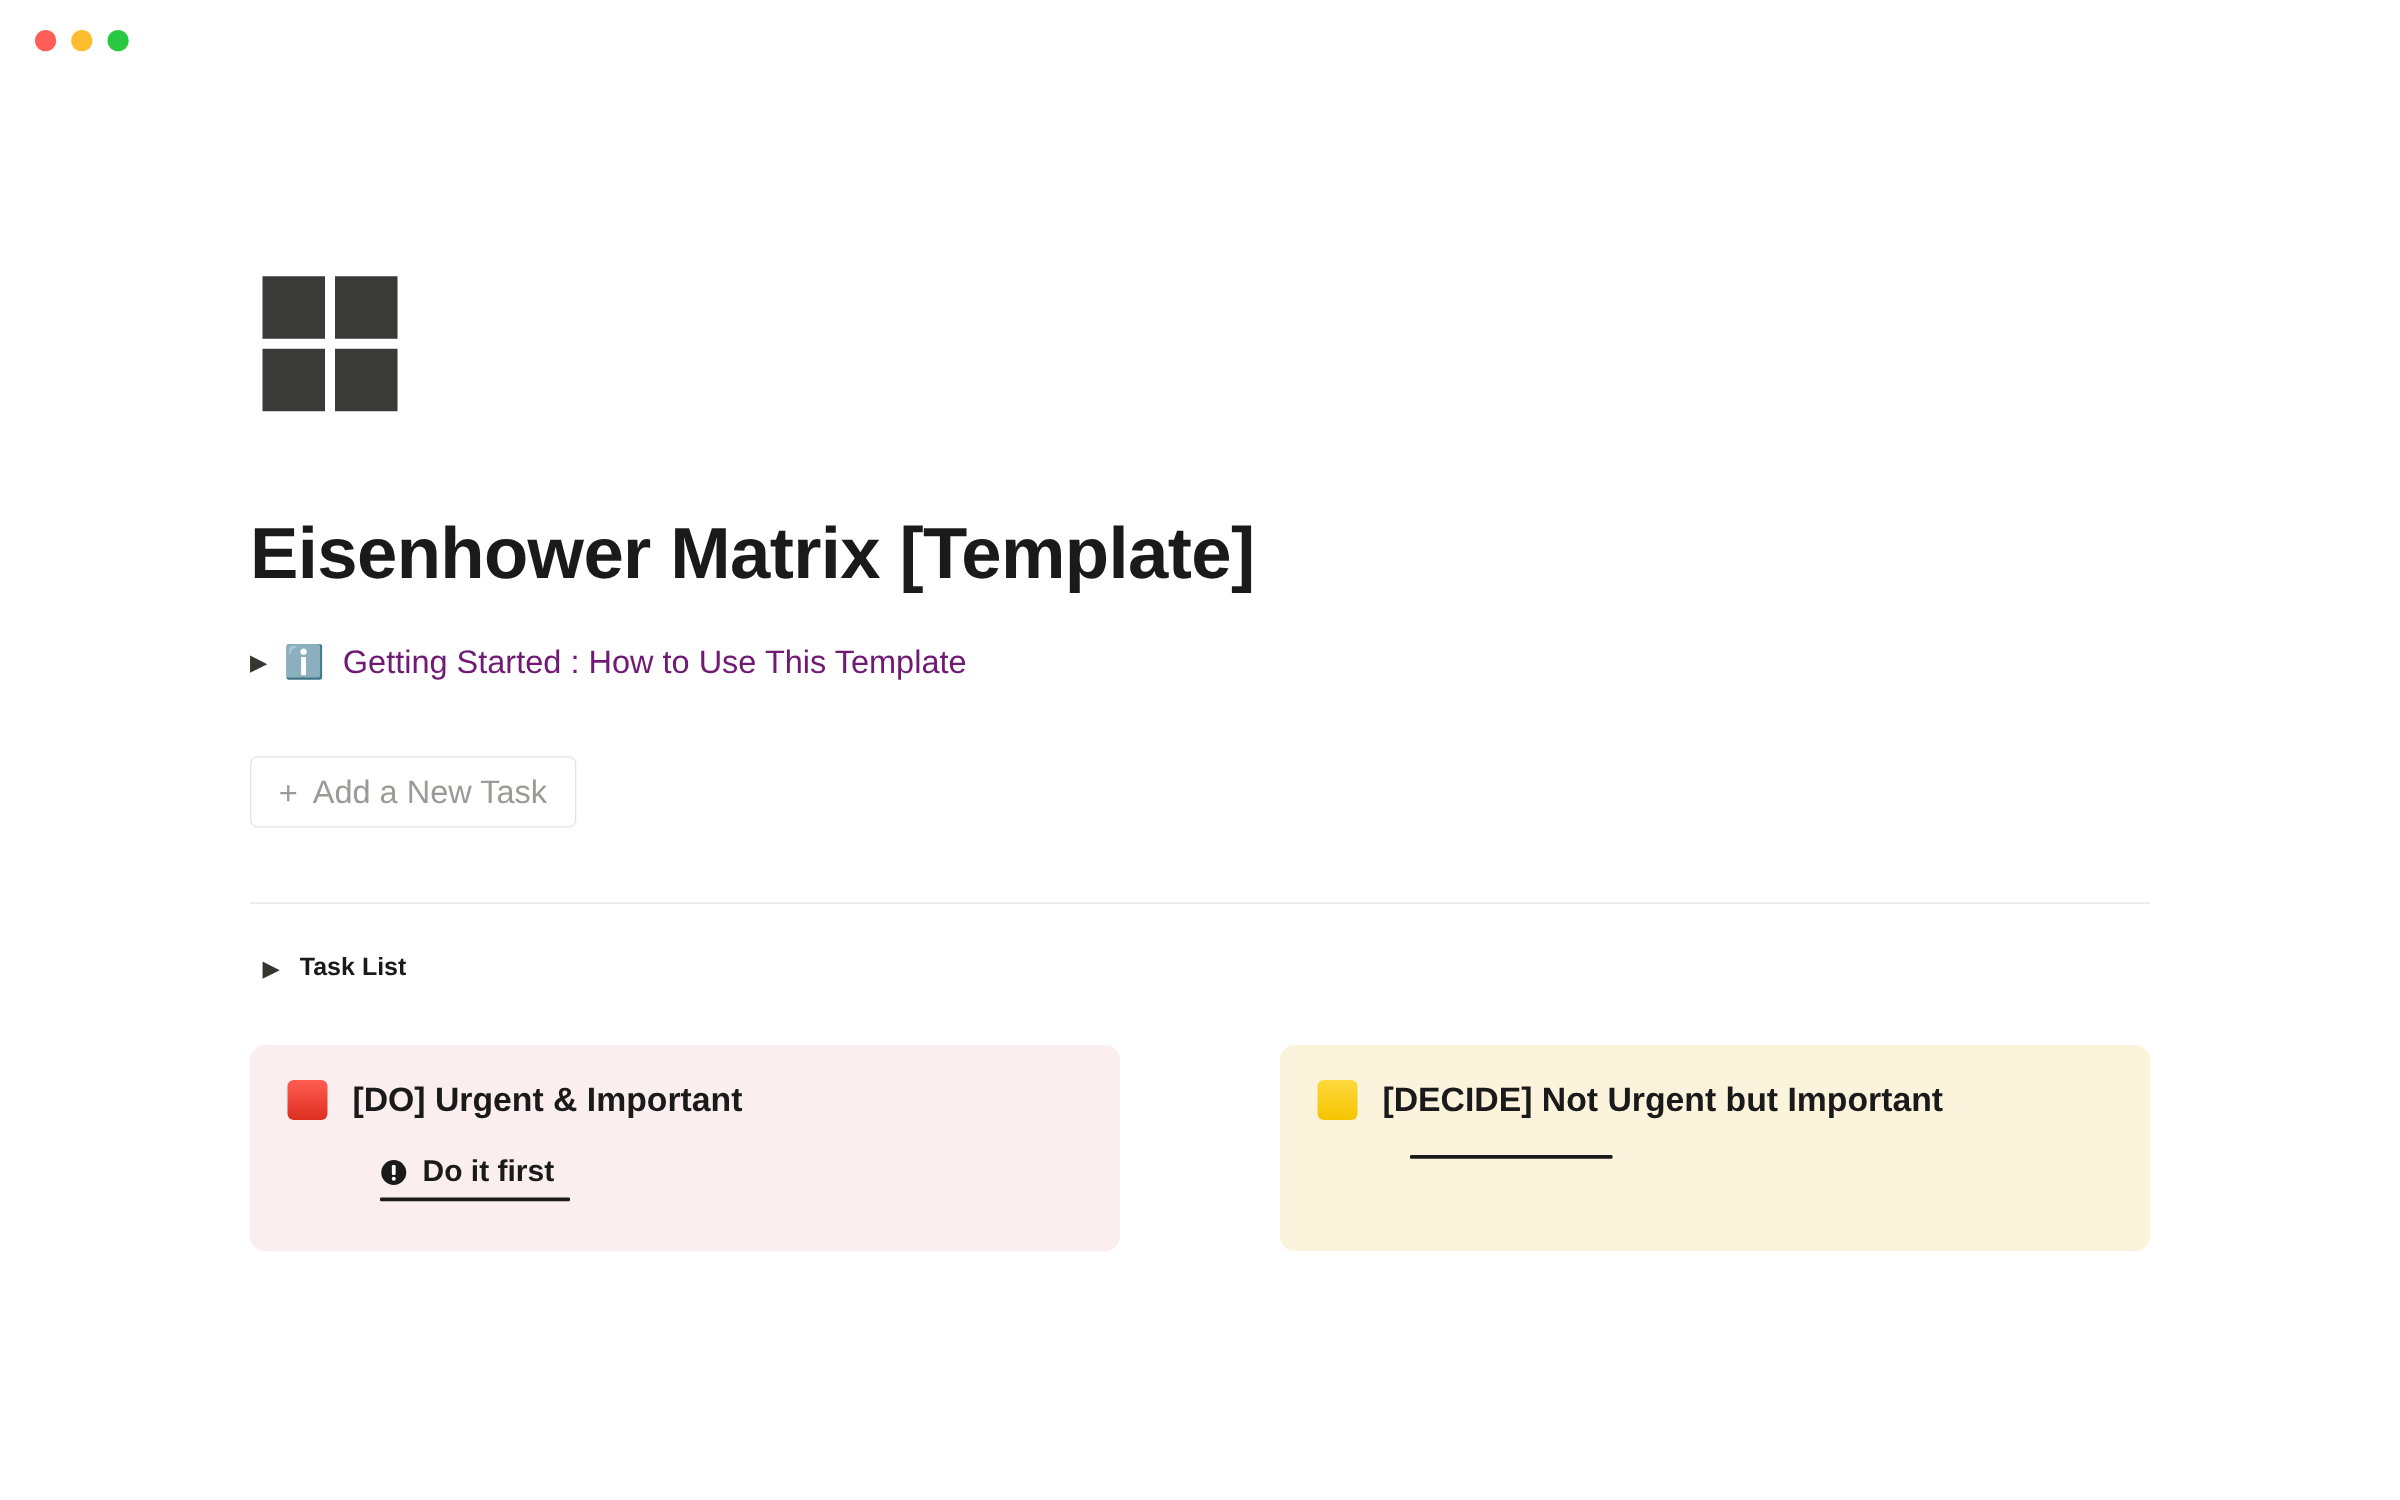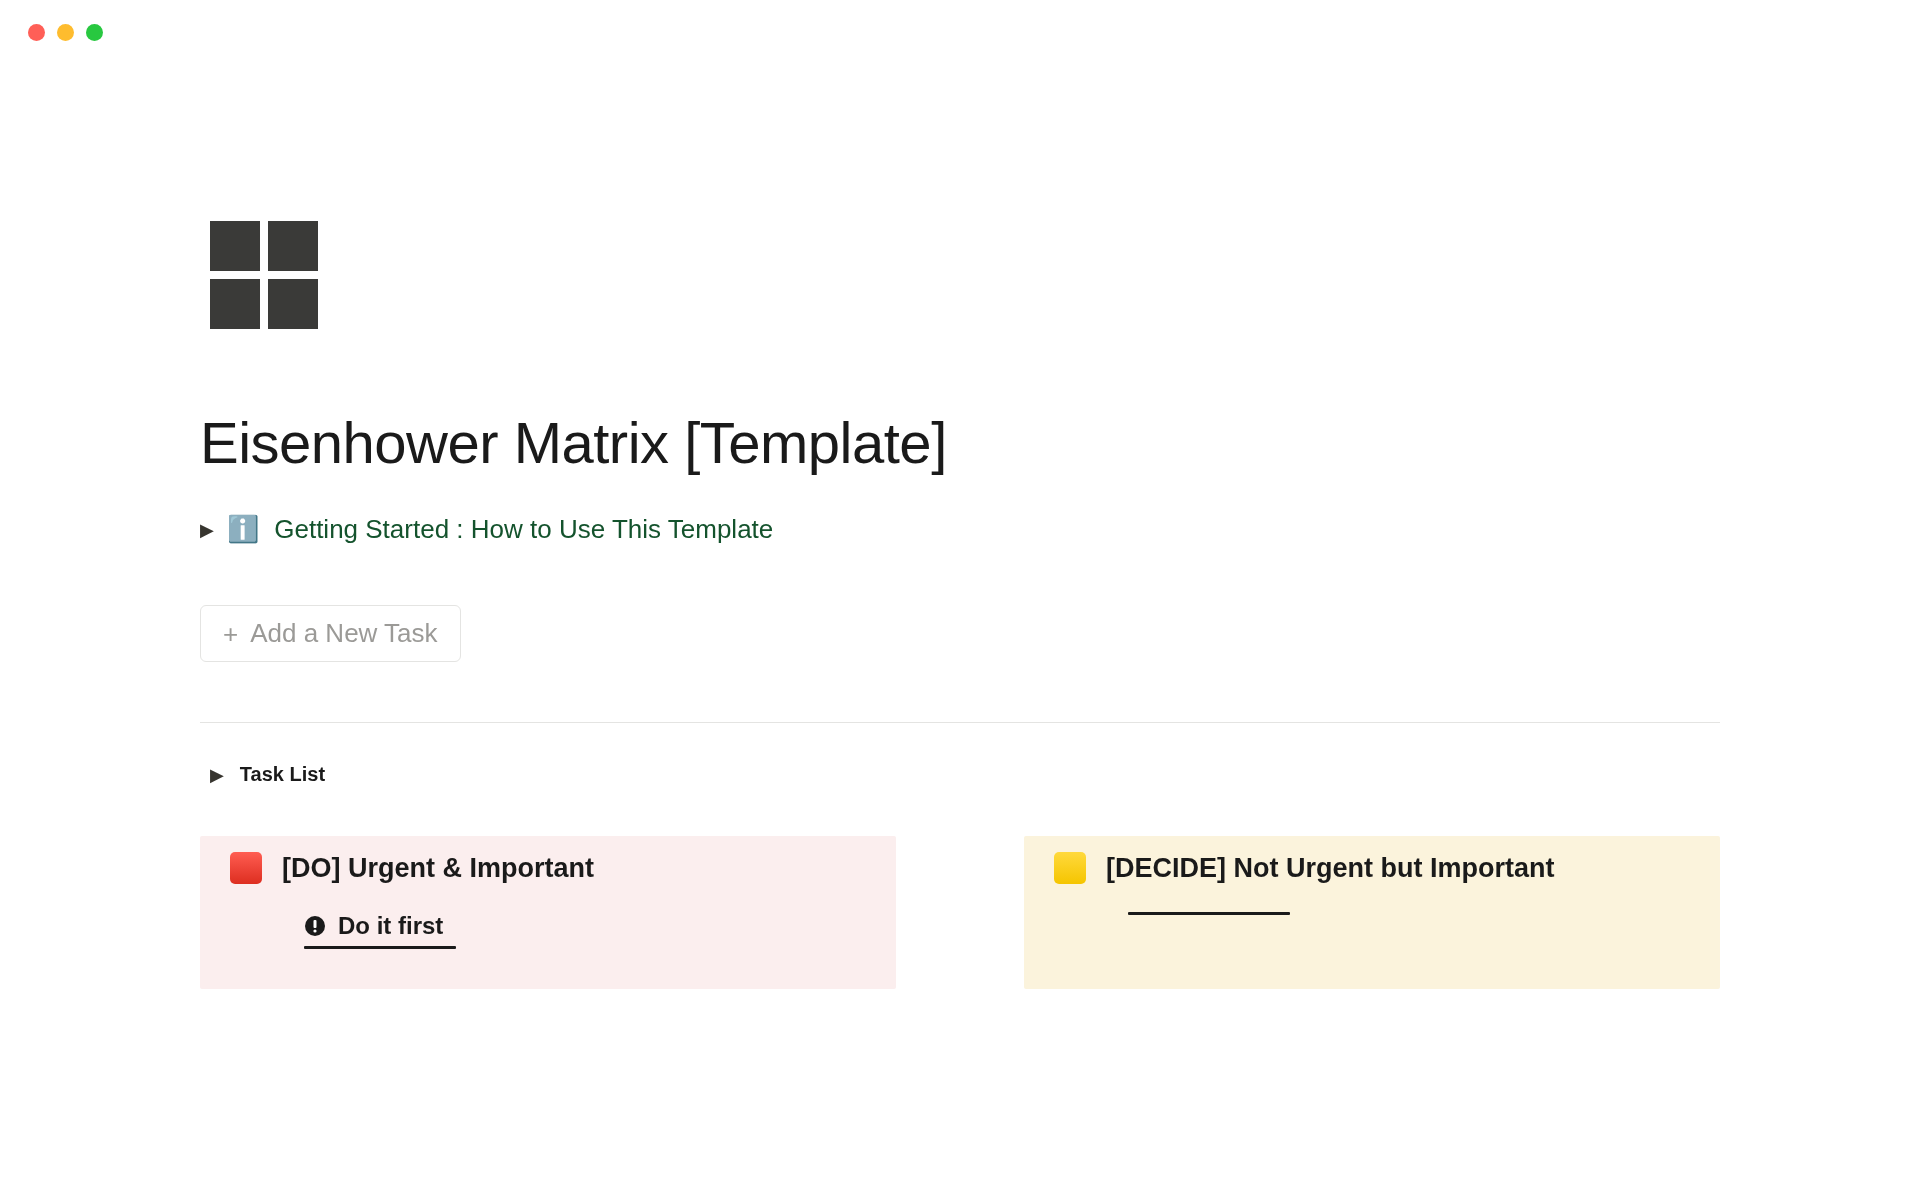--- a/index.html
+++ b/index.html
@@ -39,42 +39,42 @@
       margin-bottom: 80px;
       margin-left: 10px;
     }
     .grid-square {
       background: #3a3a38;
       width: 50px;
       height: 50px;
     }
     .page-title {
       font-size: 58px;
-      font-weight: 400;
+      font-weight: 700;
       color: #1a1a1a;
       margin-bottom: 38px;
       letter-spacing: -0.5px;
     }
     .toggle-row {
       display: flex;
       align-items: center;
       gap: 14px;
       margin-bottom: 60px;
       cursor: pointer;
     }
     .toggle-triangle {
       font-size: 18px;
       color: #37352f;
     }
     .info-emoji {
       font-size: 26px;
     }
     .toggle-text {
       font-size: 26px;
-      color: #14532d;
+      color: #701a75;
     }
     .add-task-btn {
       display: inline-flex;
       align-items: center;
       gap: 12px;
       padding: 12px 22px;
       border: 1px solid #e4e4e2;
       border-radius: 6px;
       background: #ffffff;
       cursor: pointer;
@@ -107,22 +107,22 @@
       font-size: 20px;
       font-weight: 700;
       color: #1a1a1a;
     }
     .quadrants {
       display: flex;
       gap: 90px;
     }
     .quadrant {
       flex: 1;
-      border-radius: 2px;
-      padding: 16px 30px 40px 30px;
+      border-radius: 12px;
+      padding: 28px 30px 40px 30px;
     }
     .quadrant-do {
       background: #fbeeee;
     }
     .quadrant-decide {
       background: #fbf3dc;
       margin-left: 38px;
     }
     .quadrant-header {
       display: flex;

